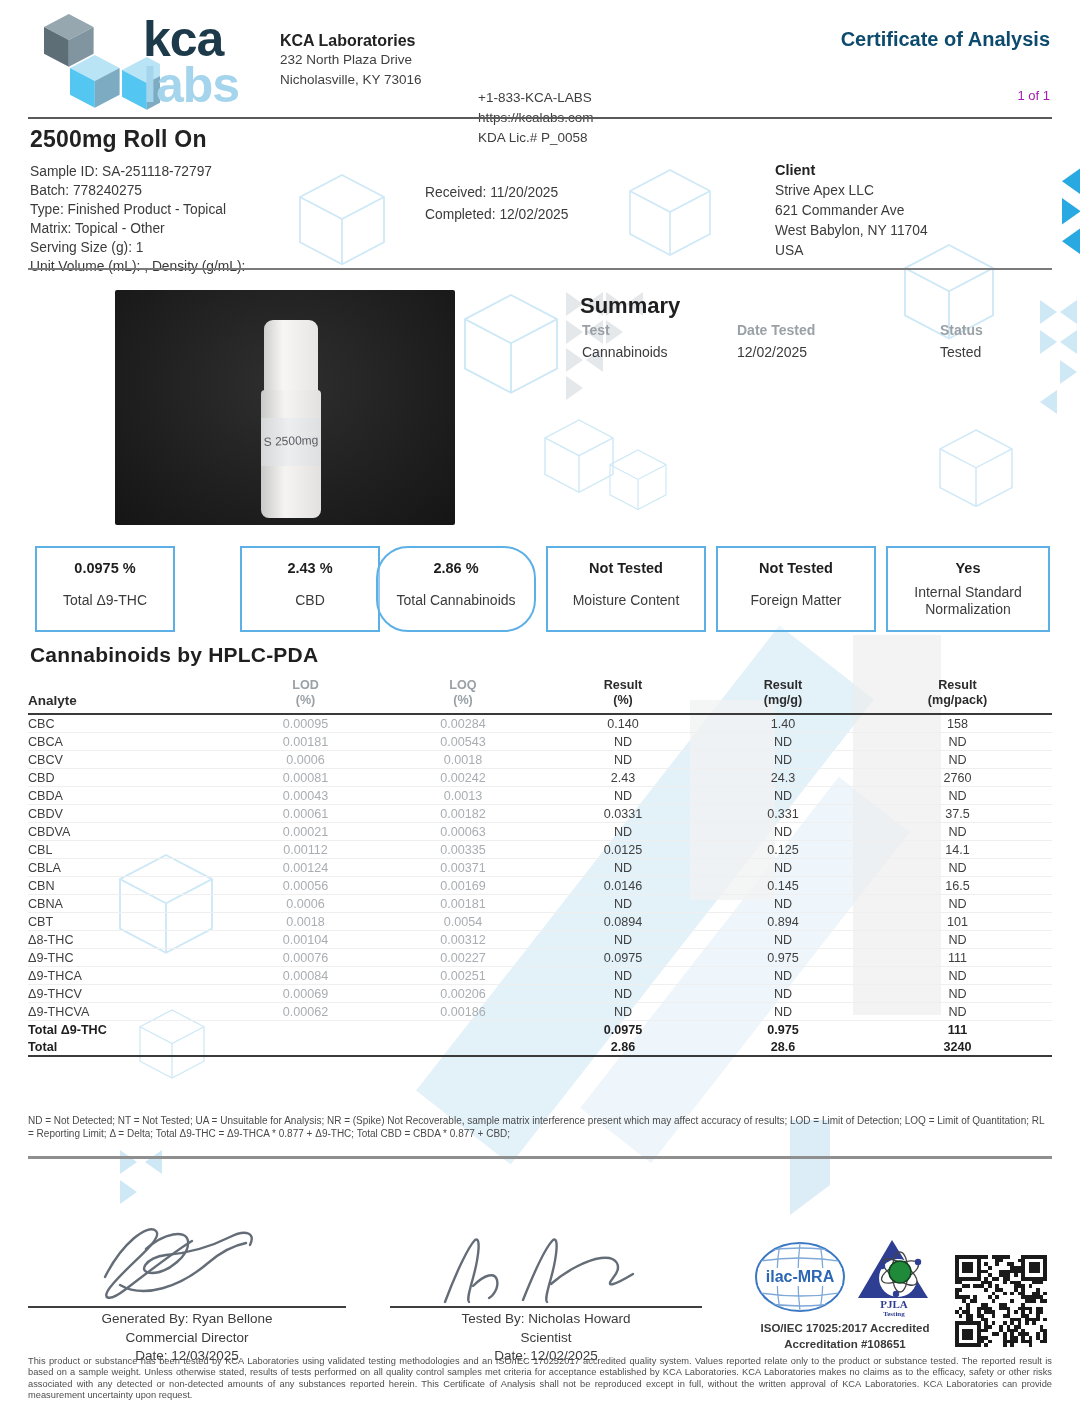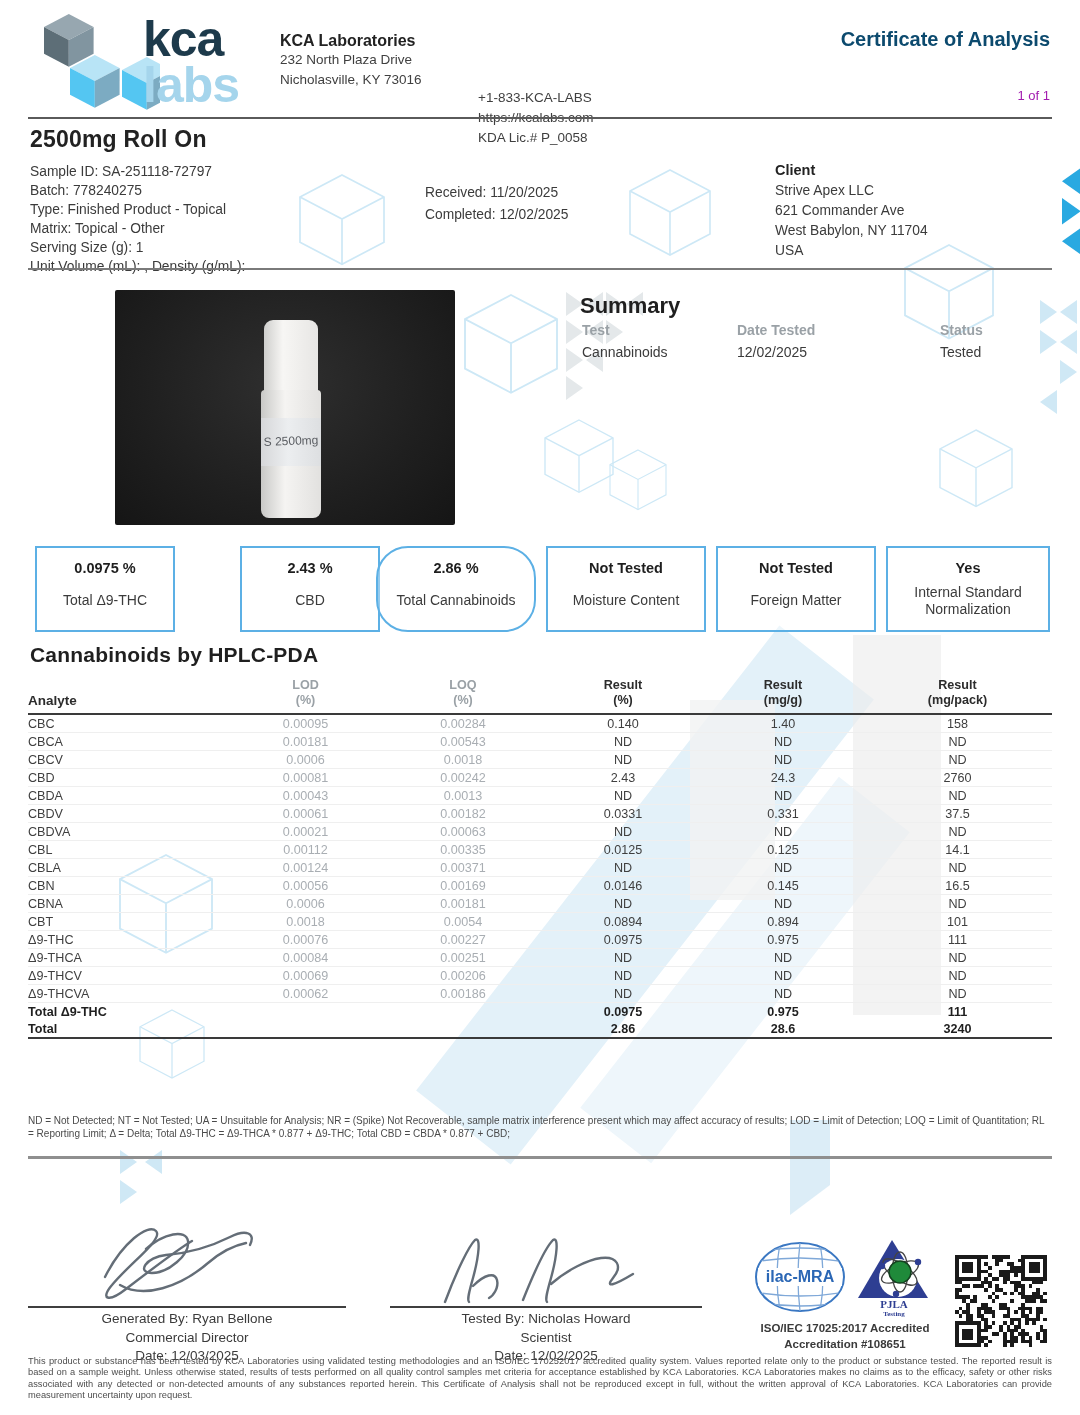--- a/index.html
+++ b/index.html
@@ -373,20 +373,28 @@
             <td class="col-num">ND</td>
             <td class="col-num">ND</td>
           </tr>
           <tr>
             <td class="col-analyte">CBT</td>
             <td class="col-gray">0.0018</td>
             <td class="col-gray">0.0054</td>
             <td class="col-num">0.0894</td>
             <td class="col-num">0.894</td>
             <td class="col-num">101</td>
+          </tr>
+          <tr>
+            <td class="col-analyte">Δ8-THC</td>
+            <td class="col-gray">0.00104</td>
+            <td class="col-gray">0.00312</td>
+            <td class="col-num">ND</td>
+            <td class="col-num">ND</td>
+            <td class="col-num">ND</td>
           </tr>
           <tr>
             <td class="col-analyte">Δ9-THC</td>
             <td class="col-gray">0.00076</td>
             <td class="col-gray">0.00227</td>
             <td class="col-num">0.0975</td>
             <td class="col-num">0.975</td>
             <td class="col-num">111</td>
           </tr>
           <tr>

